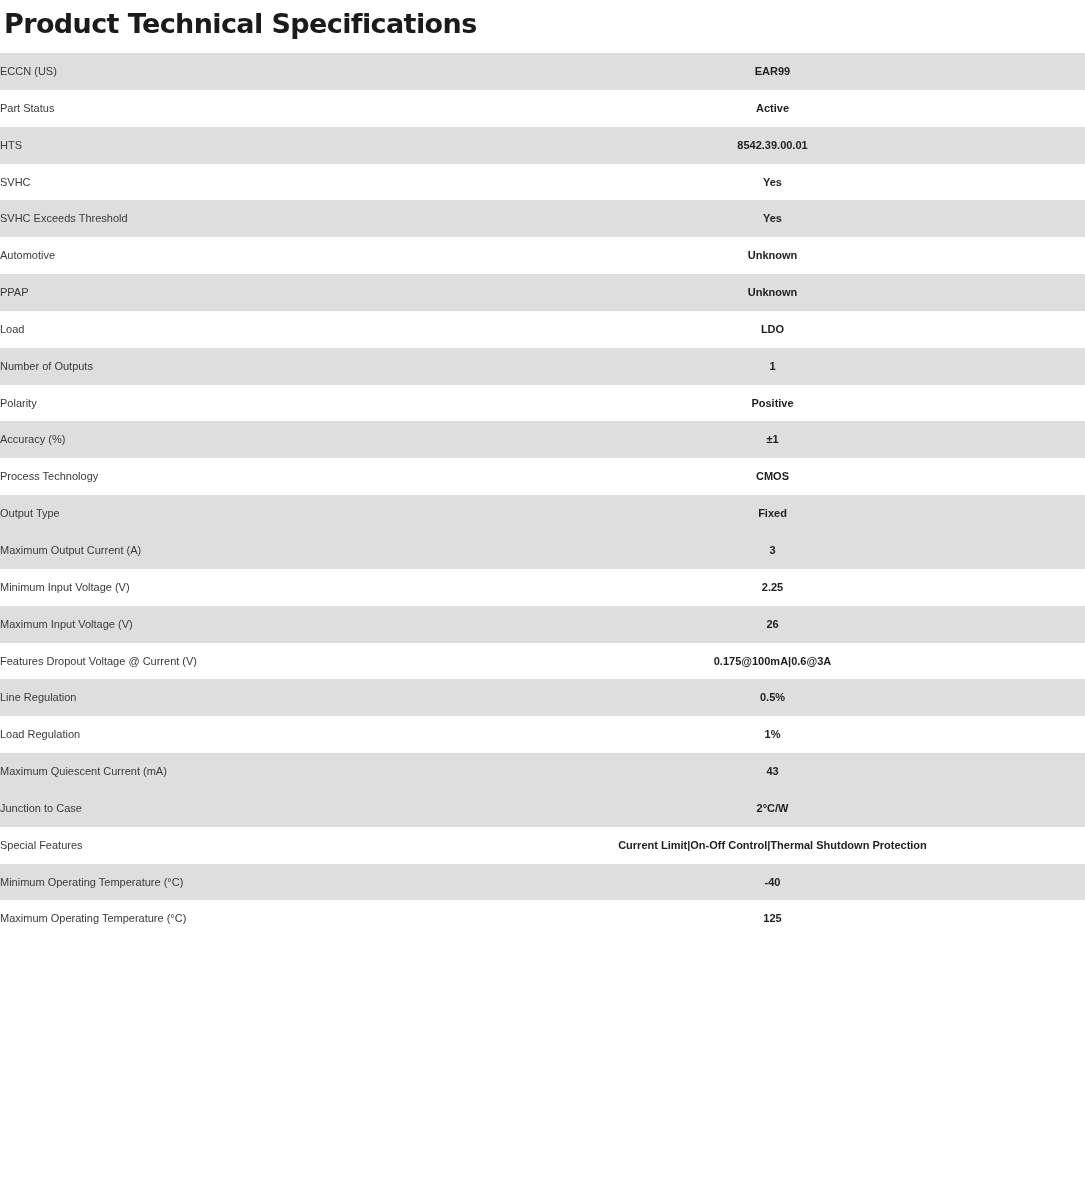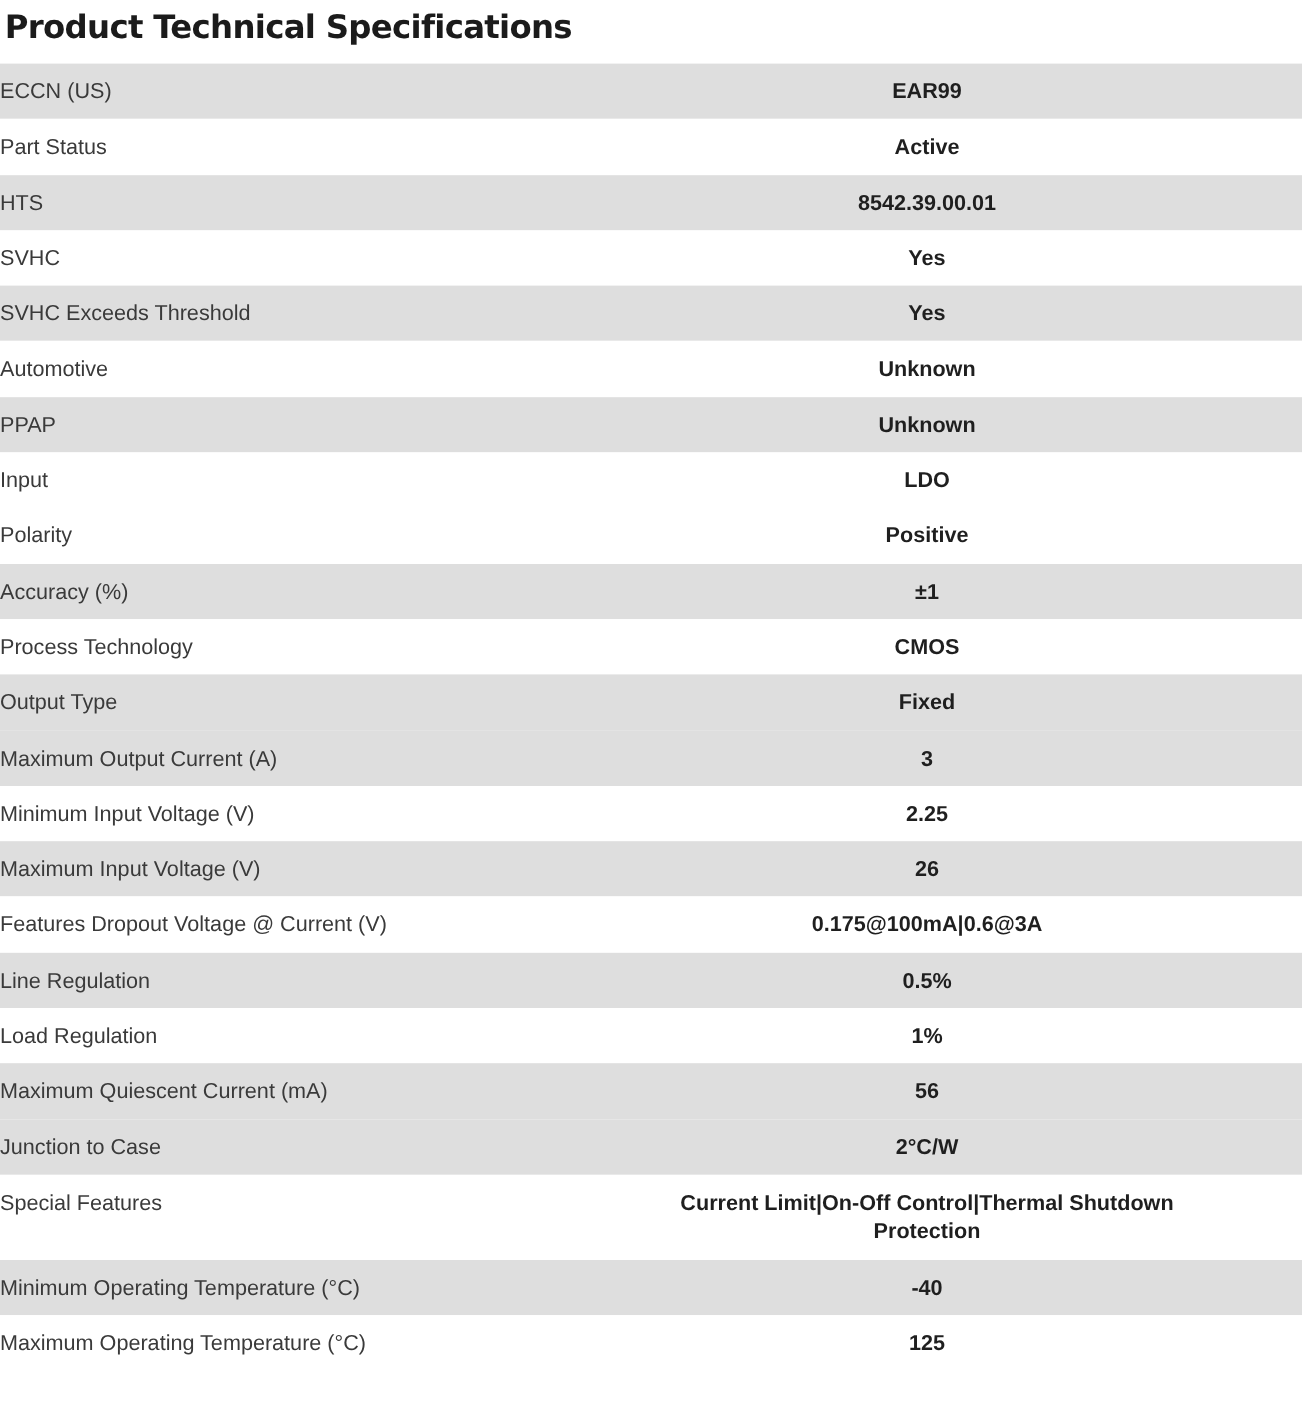--- a/index.html
+++ b/index.html
@@ -34,21 +34,21 @@
   table.spec-table tr.row-alt td {
     background: #dedede;
   }
   table.spec-table tr.row-plain td {
     background: #ffffff;
     margin-top: 45px;
   }
   table.spec-table td {
     padding: 11px 0 11px 0;
     vertical-align: top;
-    font-size: 18px;
+    font-size: 11px;
     line-height: 1.35;
   }
   td.spec-label {
     width: 530px;
     padding-left: 37px;
     color: #3a3a3a;
     font-weight: normal;
   }
   td.spec-value {
     width: 555px;
@@ -107,25 +107,31 @@
             <span class="val-wrap">Unknown</span>
           </td>
         </tr>
         <tr class="row-alt">
           <td class="spec-label">PPAP</td>
           <td class="spec-value">
             <span class="val-wrap">Unknown</span>
           </td>
         </tr>
         <tr class="row-plain">
-          <td class="spec-label">Input</td>
+          <td class="spec-label">Load</td>
           <td class="spec-value">
             <span class="val-wrap">LDO</span>
           </td>
         </tr>
+        <tr class="row-alt">
+          <td class="spec-label">Number of Outputs</td>
+          <td class="spec-value">
+            <span class="val-wrap">1</span>
+          </td>
+        </tr>
         <tr class="row-plain">
           <td class="spec-label">Polarity</td>
           <td class="spec-value">
             <span class="val-wrap">Positive</span>
           </td>
         </tr>
         <tr class="row-alt">
           <td class="spec-label">Accuracy (%)</td>
           <td class="spec-value">
             <span class="val-wrap">±1</span>
@@ -175,21 +181,21 @@
         </tr>
         <tr class="row-plain">
           <td class="spec-label">Load Regulation</td>
           <td class="spec-value">
             <span class="val-wrap">1%</span>
           </td>
         </tr>
         <tr class="row-alt">
           <td class="spec-label">Maximum Quiescent Current (mA)</td>
           <td class="spec-value">
-            <span class="val-wrap">56</span>
+            <span class="val-wrap">43</span>
           </td>
         </tr>
         <tr class="row-alt">
           <td class="spec-label">Junction to Case</td>
           <td class="spec-value">
             <span class="val-wrap">2°C/W</span>
           </td>
         </tr>
         <tr class="row-plain">
           <td class="spec-label">Special Features</td>

